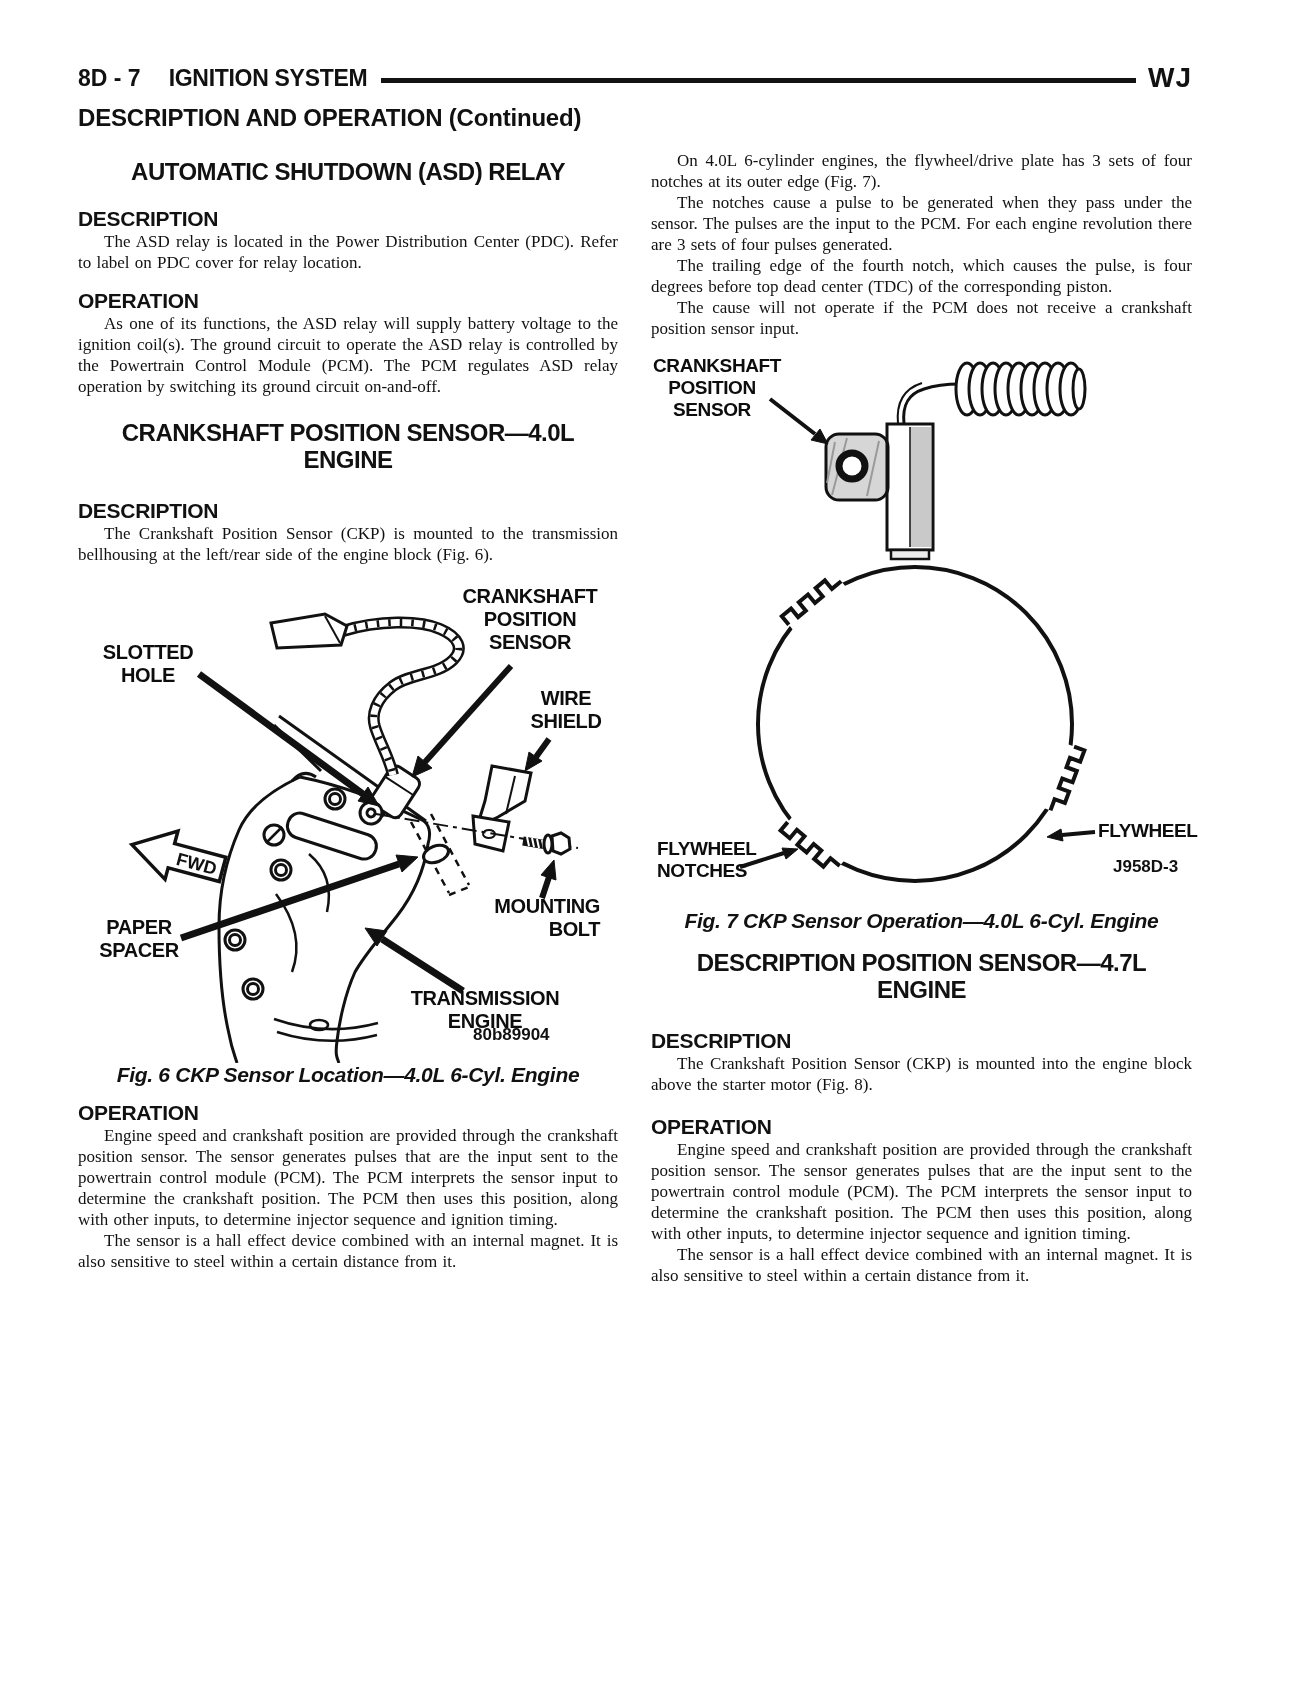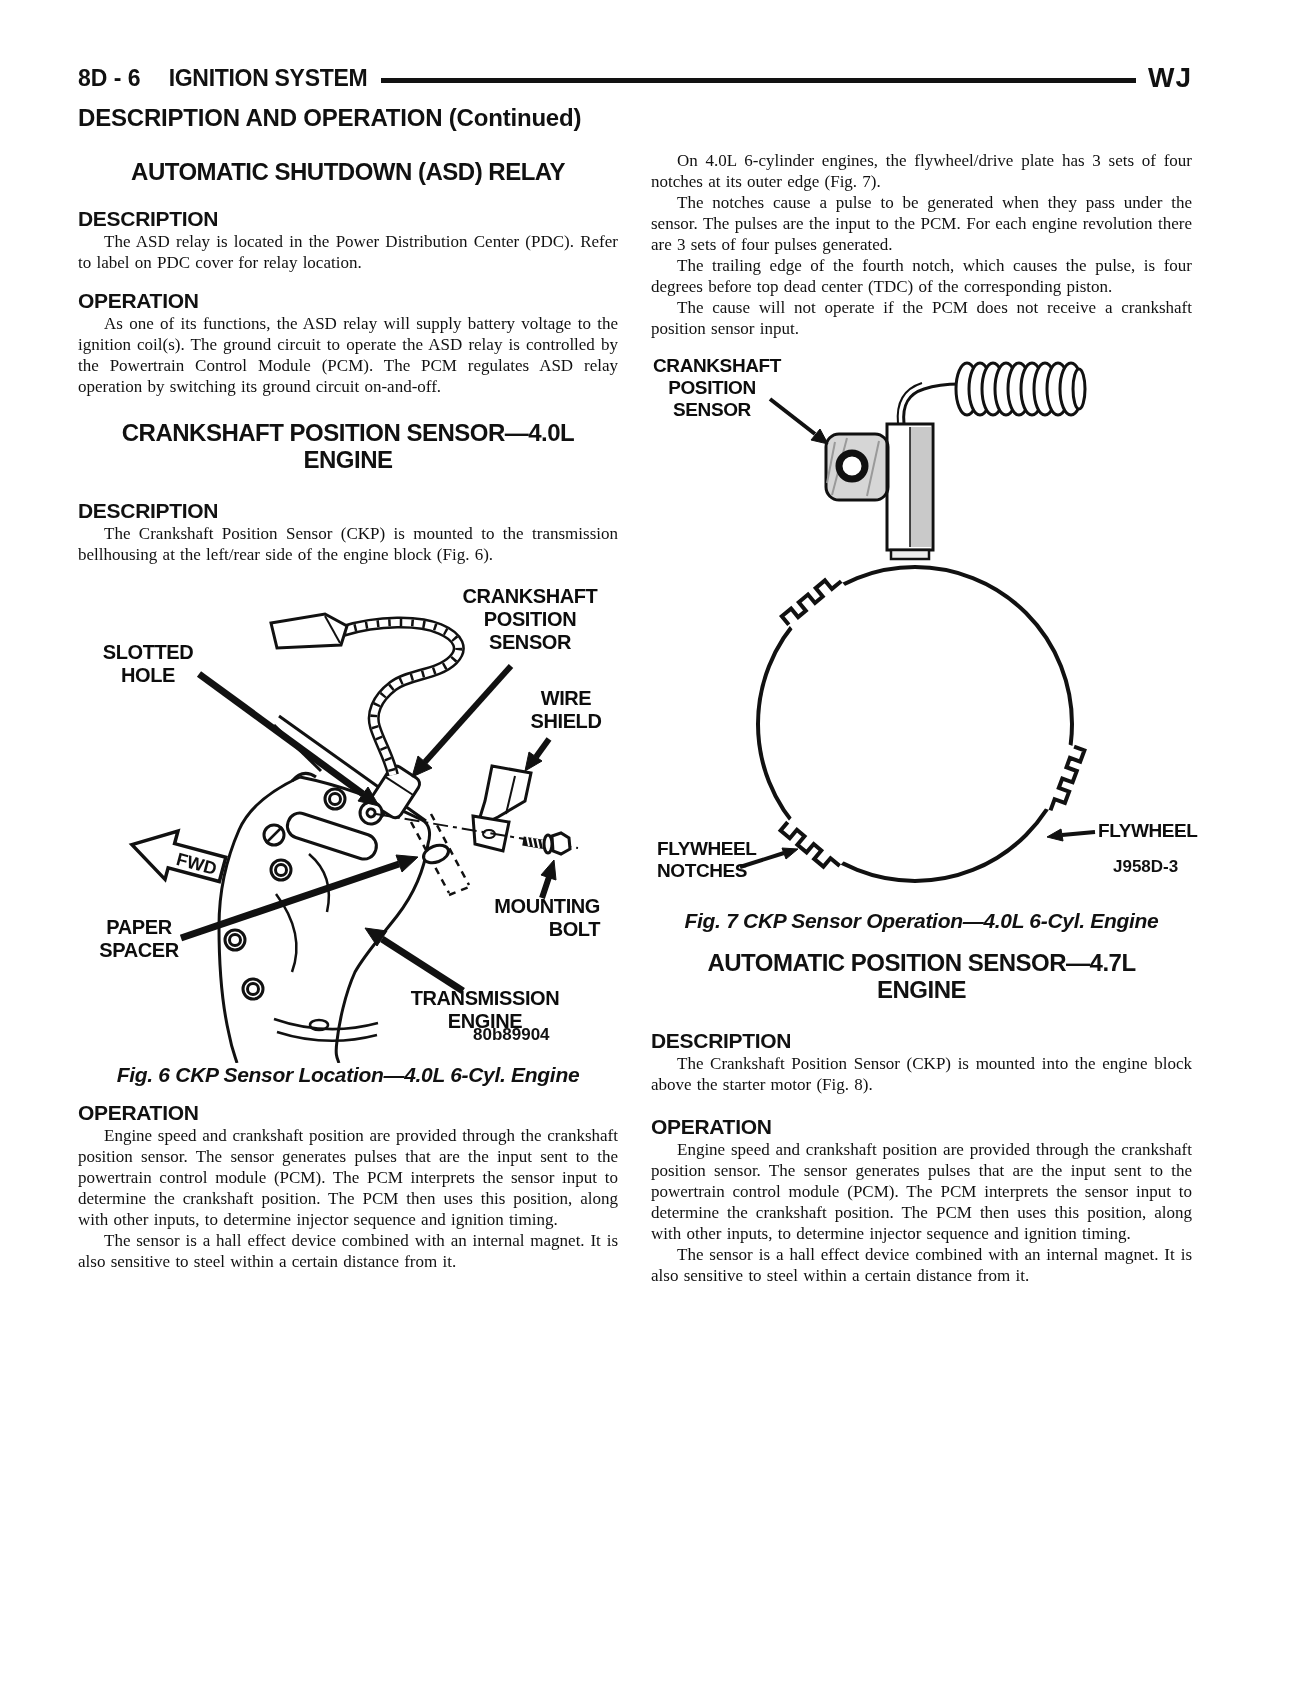--- a/index.html
+++ b/index.html
@@ -31,21 +31,21 @@
   .caption{font:bold italic 21px "Liberation Sans",sans-serif;text-align:center;letter-spacing:-0.3px;}
   .fig6box{width:540px;height:490px;}
   .fig7box{width:541px;height:546px;}
 </style>
 </head>
 <body>
 
 <div class="page">
 
   <div class="hdr">
-    <span class="code">8D - 6</span>
+    <span class="code">8D - 7</span>
     <span class="sect">IGNITION SYSTEM</span>
     <span class="rule"></span>
     <span class="wj">WJ</span>
   </div>
   <div class="contd">DESCRIPTION AND OPERATION (Continued)</div>
 
   <div class="col left">
     <h1 class="sec-title mt8">AUTOMATIC SHUTDOWN (ASD) RELAY</h1>
     <h2 class="sub-h mt22">DESCRIPTION</h2>
     <p class="body mt4">The ASD relay is located in the Power Distribution Center (PDC). Refer to label on PDC cover for relay location.</p>
@@ -248,21 +248,21 @@
 POSITION
 SENSOR</div>
       <div class="fig-label small" style="left:447px;top:477px;width:100px;text-align:left;">FLYWHEEL</div>
       <div class="fig-label small" style="left:6px;top:495px;width:100px;text-align:left;">FLYWHEEL
 NOTCHES</div>
       <div class="fig-code" style="left:462px;top:514px;width:80px;">J958D-3</div>
     </div>
     <div class="caption" style="margin-top:20px;">Fig. 7 CKP Sensor Operation—4.0L 6-Cyl. Engine</div>
 
     <h1 class="sec-title mt16">
-        <span style="display:block">AUTOMATIC POSITION SENSOR—4.7L</span>
+        <span style="display:block">DESCRIPTION POSITION SENSOR—4.7L</span>
         <span style="display:block">ENGINE</span>
       </h1>
     <h2 class="sub-h mt26">DESCRIPTION</h2>
     <p class="body mt4">The Crankshaft Position Sensor (CKP) is mounted into the engine block above the starter motor (Fig. 8).</p>
     <h2 class="sub-h mt20">OPERATION</h2>
     <p class="body mt4">Engine speed and crankshaft position are provided through the crankshaft position sensor. The sensor generates pulses that are the input sent to the powertrain control module (PCM). The PCM interprets the sensor input to determine the crankshaft position. The PCM then uses this position, along with other inputs, to determine injector sequence and ignition timing.</p>
     <p class="body">The sensor is a hall effect device combined with an internal magnet. It is also sensitive to steel within a certain distance from it.</p>
   </div>
 
 </div>

